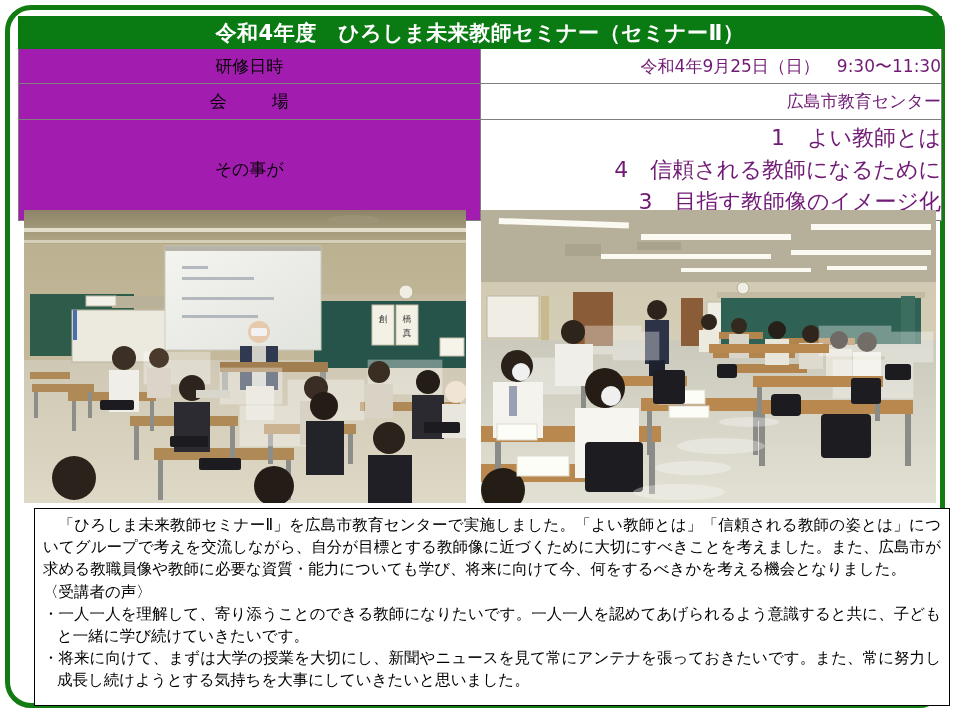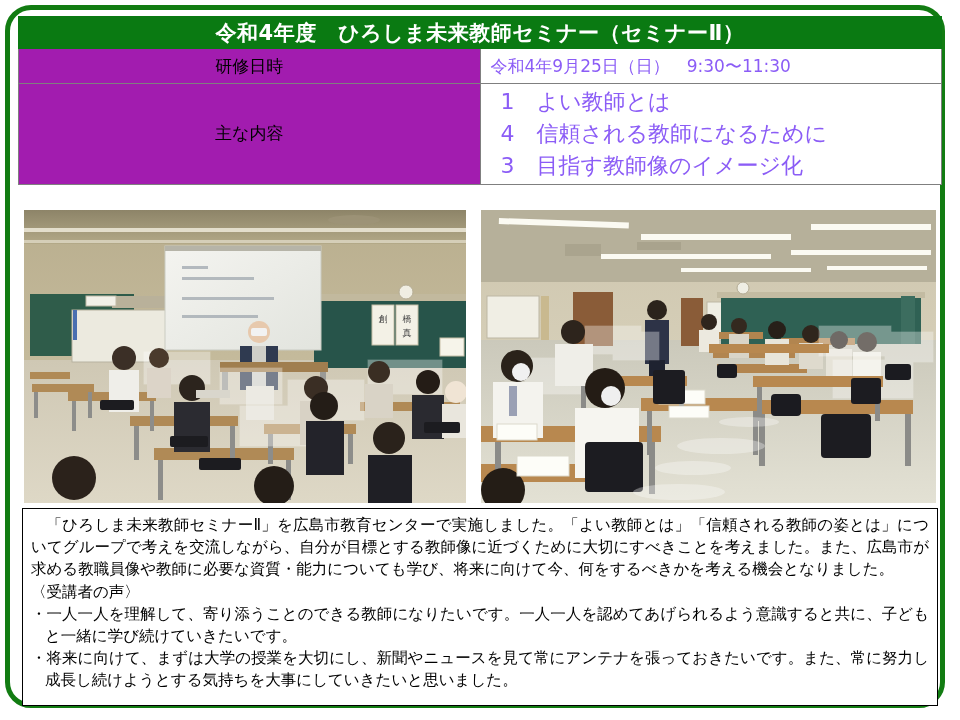--- a/index.html
+++ b/index.html
@@ -69,23 +69,23 @@
   }
   .label-cell .spaced {
     letter-spacing: 14px;
     padding-left: 14px;
     display: inline-block;
   }
 
   .value-cell {
     background: #ffffff;
     font-size: 17px;
-    color: #8b5cf6;
+    color: #701a75;
     padding-left: 10px !important;
-    text-align: left;
+    text-align: right;
   }
   .row-datetime td { height: 34px; }
   .row-venue td { height: 35px; }
   .row-content td { height: 76px; }
 
   .content-list {
     margin: 0;
     padding: 2px 0 2px 10px;
     line-height: 1.45;
     font-size: 22px;
@@ -107,21 +107,21 @@
     overflow: hidden;
     background: #6b6450;
   }
   #photo-left  { left: 0;     width: 442px; }
   #photo-right { left: 457px; width: 455px; }
   .photo svg { display: block; width: 100%; height: 100%; }
 
   
   #desc-box {
     position: absolute;
-    left: 22px;
+    left: 34px;
     top: 508px;
     width: 916px;
     height: 198px;
     box-sizing: border-box;
     border: 1px solid #000000;
     background: #ffffff;
     padding: 5px 8px 0 8px;
     font-size: 15.5px;
     line-height: 1.42;
     color: #000000;
@@ -151,22 +151,28 @@
 
   <table id="info-table">
     <tbody>
         <tr>
       <td class="title-cell" colspan="2">令和4年度　ひろしま未来教師セミナー（セミナーⅡ）</td>
     </tr>
     <tr class="row-datetime">
       <td class="label-cell">研修日時</td>
       <td class="value-cell">令和4年9月25日（日）　9:30〜11:30</td>
     </tr>
+    <tr class="row-venue">
+      <td class="label-cell">
+        <span class="spaced">会　場</span>
+      </td>
+      <td class="value-cell">広島市教育センター</td>
+    </tr>
     <tr class="row-content">
-      <td class="label-cell">主な内容</td>
+      <td class="label-cell">その事が</td>
       <td class="value-cell">
         <div class="content-list">
           <div class="content-line">1　よい教師とは</div>
           <div class="content-line">4　信頼される教師になるために</div>
           <div class="content-line">3　目指す教師像のイメージ化</div>
         </div>
       </td>
     </tr>
   </tbody>
     </table>

